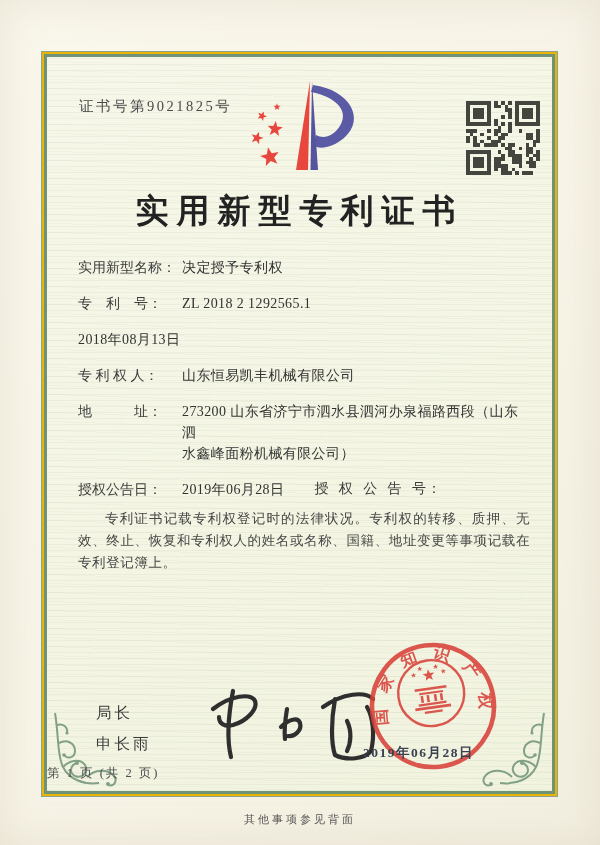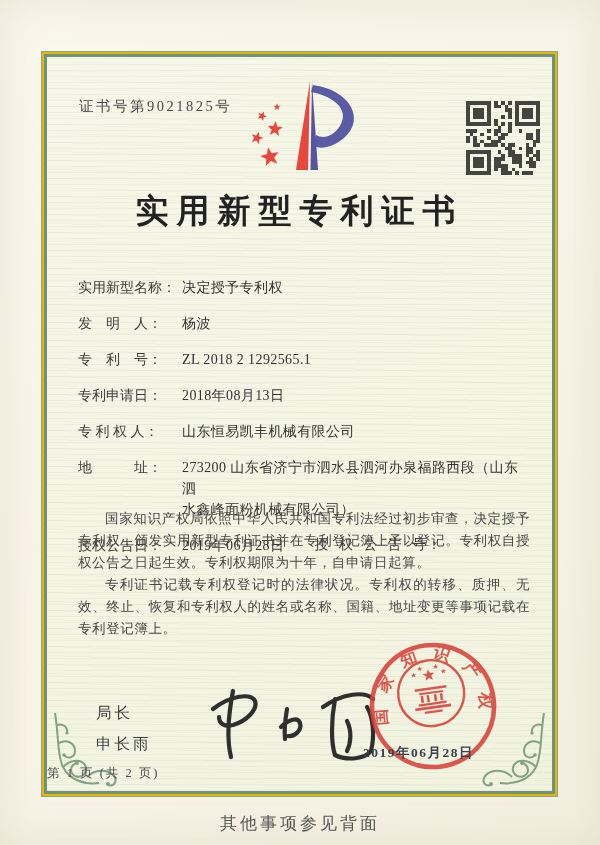--- a/index.html
+++ b/index.html
@@ -33,21 +33,21 @@
     position:absolute;left:32px;top:40px;
     font-size:14.5px;letter-spacing:2.5px;color:#4a4a4a;
   }
   .logo{position:absolute;left:50%;top:12px;transform:translateX(-50%);width:160px;height:112px;}
   .qr{position:absolute;right:12px;top:44px;width:74px;height:74px;}
   .title{
     position:absolute;left:0;right:0;top:132px;
     text-align:center;font-size:33px;font-weight:600;
     letter-spacing:8px;color:#222;
   }
-  .fields{position:absolute;left:31px;top:200px;right:26px;font-size:14px;margin-top:20px;}
+  .fields{position:absolute;left:31px;top:200px;right:26px;font-size:14px;}
   .row{margin-bottom:15px;line-height:21px;display:flex;}
   .f-label{display:inline-block;min-width:104px;white-space:pre;color:#3d3d3d;flex:none;}
   .f-value{white-space:pre-line;letter-spacing:.4px;color:#333;}
   .row-grant .pair{display:flex;}
   .row-grant{display:flex;}
   .row-grant .pair2{margin-left:30px;}
   .row-grant .f-label2{white-space:pre;margin-right:4px;letter-spacing:1px;font-family:Liberation Mono, monospace;}
   .paras{
     position:absolute;left:31px;right:22px;top:451px;
     font-size:13.5px;line-height:22px;text-align:justify;color:#474747;
@@ -66,21 +66,21 @@
   .seal-date{
     position:absolute;left:5px;top:113px;width:150px;
     font-size:13.5px;font-weight:600;letter-spacing:1.5px;color:#3a4150;
   }
   .page-num{
     position:absolute;left:0;right:0;bottom:9px;text-align:left;
     font-size:12.5px;letter-spacing:2px;color:#4c4c4c;
   }
   .back-note{
     position:absolute;left:0;right:0;top:812px;text-align:center;
-    font-size:17px;letter-spacing:3px;color:#555;
+    font-size:11px;letter-spacing:3px;color:#555;
   }
 </style>
 </head>
 <body>
 
 <div class="paper"></div>
 
 <div class="frame">
   <div class="frame-inner">
 
@@ -316,29 +316,24 @@
       </svg>
 
     <div class="title">实用新型专利证书</div>
 
     <div class="fields">
       <div class="row">
         <span class="f-label">实用新型名称：</span>
         <span class="f-value">决定授予专利权</span>
       </div>
       <div class="row">
-        <span class="f-label">发　明　人：</span>
-        <span class="f-value">杨波</span>
-      </div>
-      <div class="row">
         <span class="f-label">专　利　号：</span>
         <span class="f-value">ZL 2018 2 1292565.1</span>
       </div>
       <div class="row">
-        <span class="f-label">专利申请日：</span>
         <span class="f-value">2018年08月13日</span>
       </div>
       <div class="row">
         <span class="f-label">专 利 权 人：</span>
         <span class="f-value">山东恒易凯丰机械有限公司</span>
       </div>
       <div class="row">
         <span class="f-label">地　　　址：</span>
         <span class="f-value">273200 山东省济宁市泗水县泗河办泉福路西段（山东泗
 水鑫峰面粉机械有限公司）</span>
@@ -348,21 +343,20 @@
           <span class="f-label">授权公告日：</span>
           <span class="f-value">2019年06月28日</span>
         </span>
         <span class="pair pair2">
           <span class="f-label2">授 权 公 告 号：</span>
         </span>
       </div>
     </div>
 
     <div class="paras">
-      <p>国家知识产权局依照中华人民共和国专利法经过初步审查，决定授予专利权，颁发实用新型专利证书并在专利登记簿上予以登记。专利权自授权公告之日起生效。专利权期限为十年，自申请日起算。</p>
       <p>专利证书记载专利权登记时的法律状况。专利权的转移、质押、无效、终止、恢复和专利权人的姓名或名称、国籍、地址变更等事项记载在专利登记簿上。</p>
     </div>
 
     <div class="sign-left">
       <div>局长</div>
       <div>申长雨</div>
     </div>
 
     <svg class="sign-script" viewBox="0 0 195 105">
       <g fill="none" stroke="#2f2f2f" stroke-width="4.2" stroke-linecap="round" stroke-linejoin="round">

